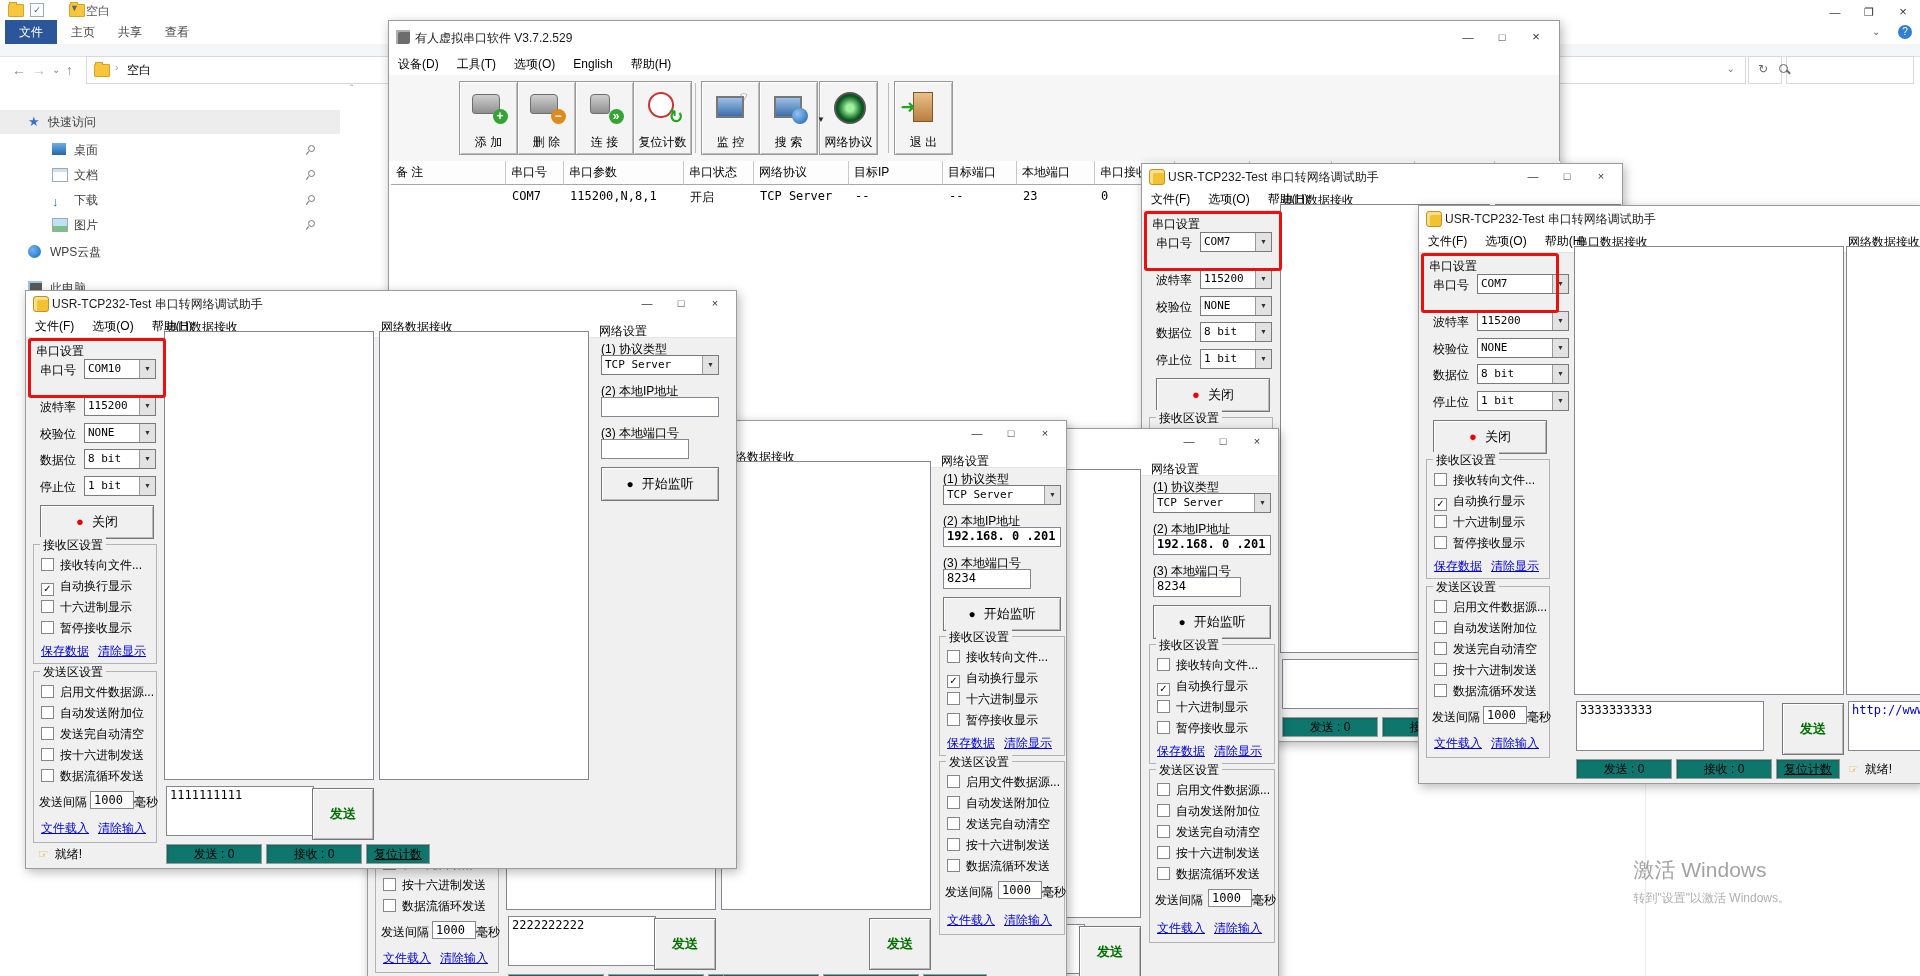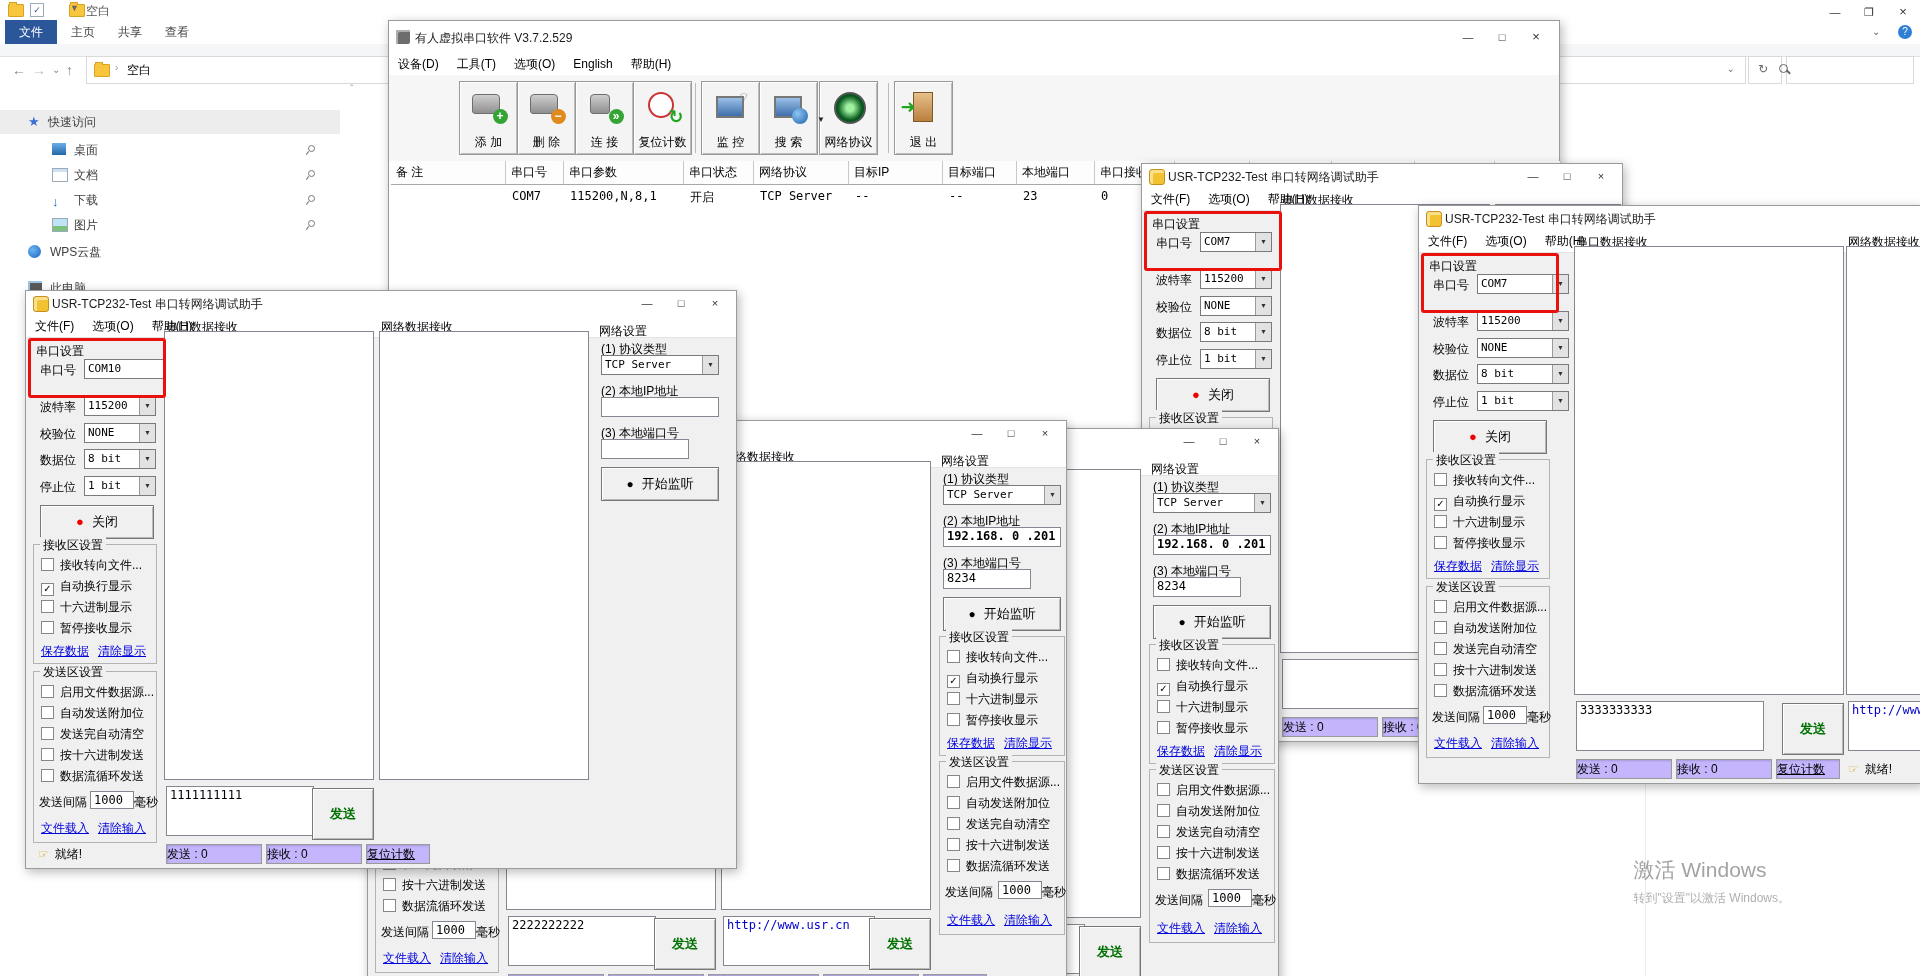--- a/index.html
+++ b/index.html
@@ -38,21 +38,21 @@
   .lst{position:absolute;background:#fff;border:1px solid #828790;}
   .tin{position:absolute;background:#fff;border:1px solid #828790;font-size:12px;padding:1px 3px;white-space:nowrap;overflow:hidden;}
   .dd{position:absolute;background:#fff;border:1px solid #7a7a7a;height:18px;}
   .dd .v{position:absolute;left:3px;top:2px;font-size:11px;white-space:nowrap;}
   .dd .a{position:absolute;right:0;top:0;bottom:0;width:15px;background:#e2e2e2;border-left:1px solid #9a9a9a;font-size:7px;text-align:center;line-height:17px;color:#333;}
   .lrow{position:absolute;font-size:12px;white-space:nowrap;}
   .chkrow{position:absolute;font-size:12px;white-space:nowrap;}
   .cb{display:inline-block;width:11px;height:11px;background:#fff;border:1px solid #878787;margin-right:6px;vertical-align:-2px;font-size:10px;line-height:10px;text-align:center;}
   .lnk{color:#0000dd;text-decoration:underline;font-size:12px;position:absolute;white-space:nowrap;}
   .btn3{position:absolute;background:#f0f0f0;border:1px solid #777;box-shadow:inset 1px 1px 0 #fff,inset -1px -1px 0 #b9b9b9;text-align:center;}
-  .stbox{position:absolute;height:18px;line-height:18px;background:#c4b5fd;border:1px solid #9a9a9a;box-shadow:inset 1px 1px 2px rgba(0,0,0,.15);font-size:12px;}
+  .stbox{position:absolute;height:18px;line-height:18px;background:#0f766e;border:1px solid #9a9a9a;box-shadow:inset 1px 1px 2px rgba(0,0,0,.15);text-align:center;font-size:12px;}
   .redbox{position:absolute;border:3px solid #e8110e;border-radius:3px;}
   .ready{position:absolute;font-size:12px;white-space:nowrap;}
   .ready .hand{color:#d8a515;margin-right:6px;}
   
   .vbtn{position:absolute;top:6px;width:57px;height:72px;background:#f4f4f4;border:1px solid #999;
         box-shadow:inset 1px 1px 0 #fff,inset -1px -1px 0 #bbb;text-align:center;font-size:12px;}
   .vbtn .lab{position:absolute;bottom:3px;left:0;right:0;font-size:12px;}
   .vico{position:absolute;left:50%;top:8px;transform:translateX(-50%);width:38px;height:34px;}
   .plug{position:absolute;left:2px;top:4px;width:26px;height:18px;background:linear-gradient(#cfcfcf,#8f8f8f);border:1px solid #6e6e6e;border-radius:4px 4px 3px 3px;}
   .badge{position:absolute;right:0;bottom:0;width:15px;height:15px;border-radius:50%;color:#fff;font-size:12px;line-height:15px;text-align:center;font-weight:bold;}
@@ -433,21 +433,21 @@
 <div id="usr-com10" class="win" style="left: 25px; top: 290px; width: 710px; height: 577px; z-index: 6;">
     <div class="tbar">
       <div class="ico" style="background: rgb(242, 194, 49); border: 1px solid rgb(199, 143, 30); border-radius: 3px; box-shadow: rgb(249, 224, 138) 3px 3px 0px inset;"></div>
       <div class="ttl">USR-TCP232-Test 串口转网络调试助手</div>
       <div class="wctl" style="right: 4px;"><span>—</span><span>□</span><span>×</span></div>
     </div>
     <div class="mbar" style="top: 24px;"><span>文件(F)</span><span>选项(O)</span><span>帮助(H)</span></div>
     <div class="redbox" style="left: 2px; top: 47px; width: 132px; height: 54px; z-index: 5;"></div>
     <div class="lrow" style="left: 10px; top: 52px;">串口设置</div>
     <div class="lrow" style="left: 14px; top: 71px;">串口号</div>
-    <div class="dd" style="left: 58px; top: 68px; width: 70px; padding-left: 32px;">
+    <div class="dd" style="left: 58px; top: 68px; width: 70px;">
       <div class="v mono">COM10</div>
       <div class="a">▼</div>
     </div>
     <div class="lrow" style="left: 14px; top: 108px;">波特率</div>
     <div class="dd" style="left: 58px; top: 105px; width: 70px;">
       <div class="v mono">115200</div>
       <div class="a">▼</div>
     </div>
     <div class="lrow" style="left: 14px; top: 135px;">校验位</div>
     <div class="dd" style="left: 58px; top: 132px; width: 70px;">
@@ -565,21 +565,20 @@
       <div class="lrow" style="left: 100px; top: 122px;">毫秒</div>
       <div class="lnk" style="left: 7px; top: 148px;">文件载入</div>
       <div class="lnk" style="left: 64px; top: 148px;">清除输入</div>
     </div>
     <div class="lrow" style="left: 140px; top: 28px;">串口数据接收</div>
     <div class="lst" style="left: 138px; top: 40px; width: 208px; height: 447px;"></div>
     <div class="tin mono" style="left: 140px; top: 495px; width: 140px; height: 46px;">2222222222</div>
     <div class="btn3" style="left: 286px; top: 497px; width: 60px; height: 50px; line-height: 50px; color: rgb(0, 112, 0); font-weight: bold; font-size: 13px;">发送</div>
     <div class="lrow" style="left: 355px; top: 28px;">网络数据接收</div>
     <div class="lst" style="left: 353px; top: 40px; width: 208px; height: 447px;"></div>
-    <div class="tin mono" style="left: 355px; top: 495px; width: 144px; height: 46px; color: rgb(0, 0, 204);">http://www.usr.cn</div>
     <div class="btn3" style="left: 501px; top: 497px; width: 60px; height: 50px; line-height: 50px; color: rgb(0, 112, 0); font-weight: bold; font-size: 13px;">发送</div>
     <div class="lrow" style="left: 573px; top: 32px;">网络设置</div>
     <div class="lrow" style="left: 575px; top: 50px;">(1) 协议类型</div>
     <div class="dd" style="left: 575px; top: 64px; width: 116px;">
       <div class="v mono">TCP Server</div>
       <div class="a">▼</div>
     </div>
     <div class="lrow" style="left: 575px; top: 92px;">(2) 本地IP地址</div>
     <div class="tin mono" style="left: 575px; top: 106px; width: 110px; height: 16px; font-weight: bold;">192.168.  0 .201</div>
     <div class="lrow" style="left: 575px; top: 134px;">(3) 本地端口号</div>

